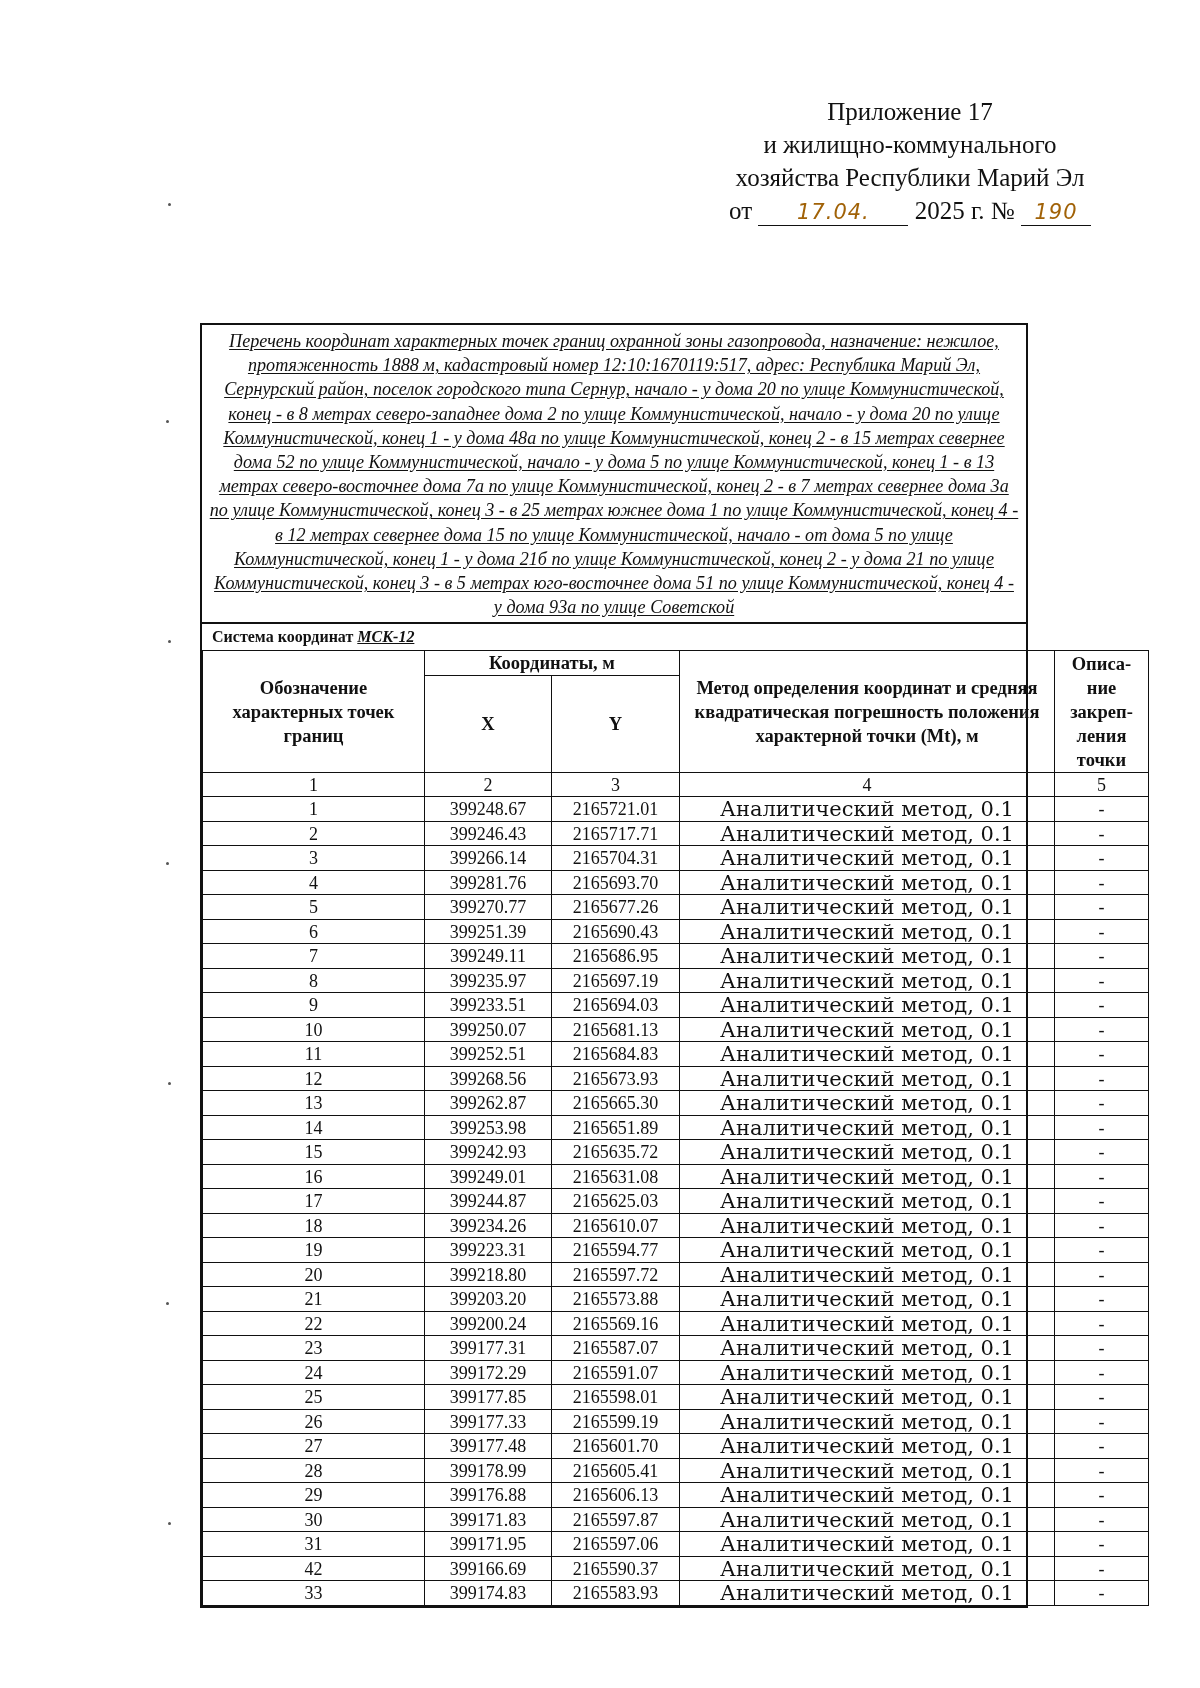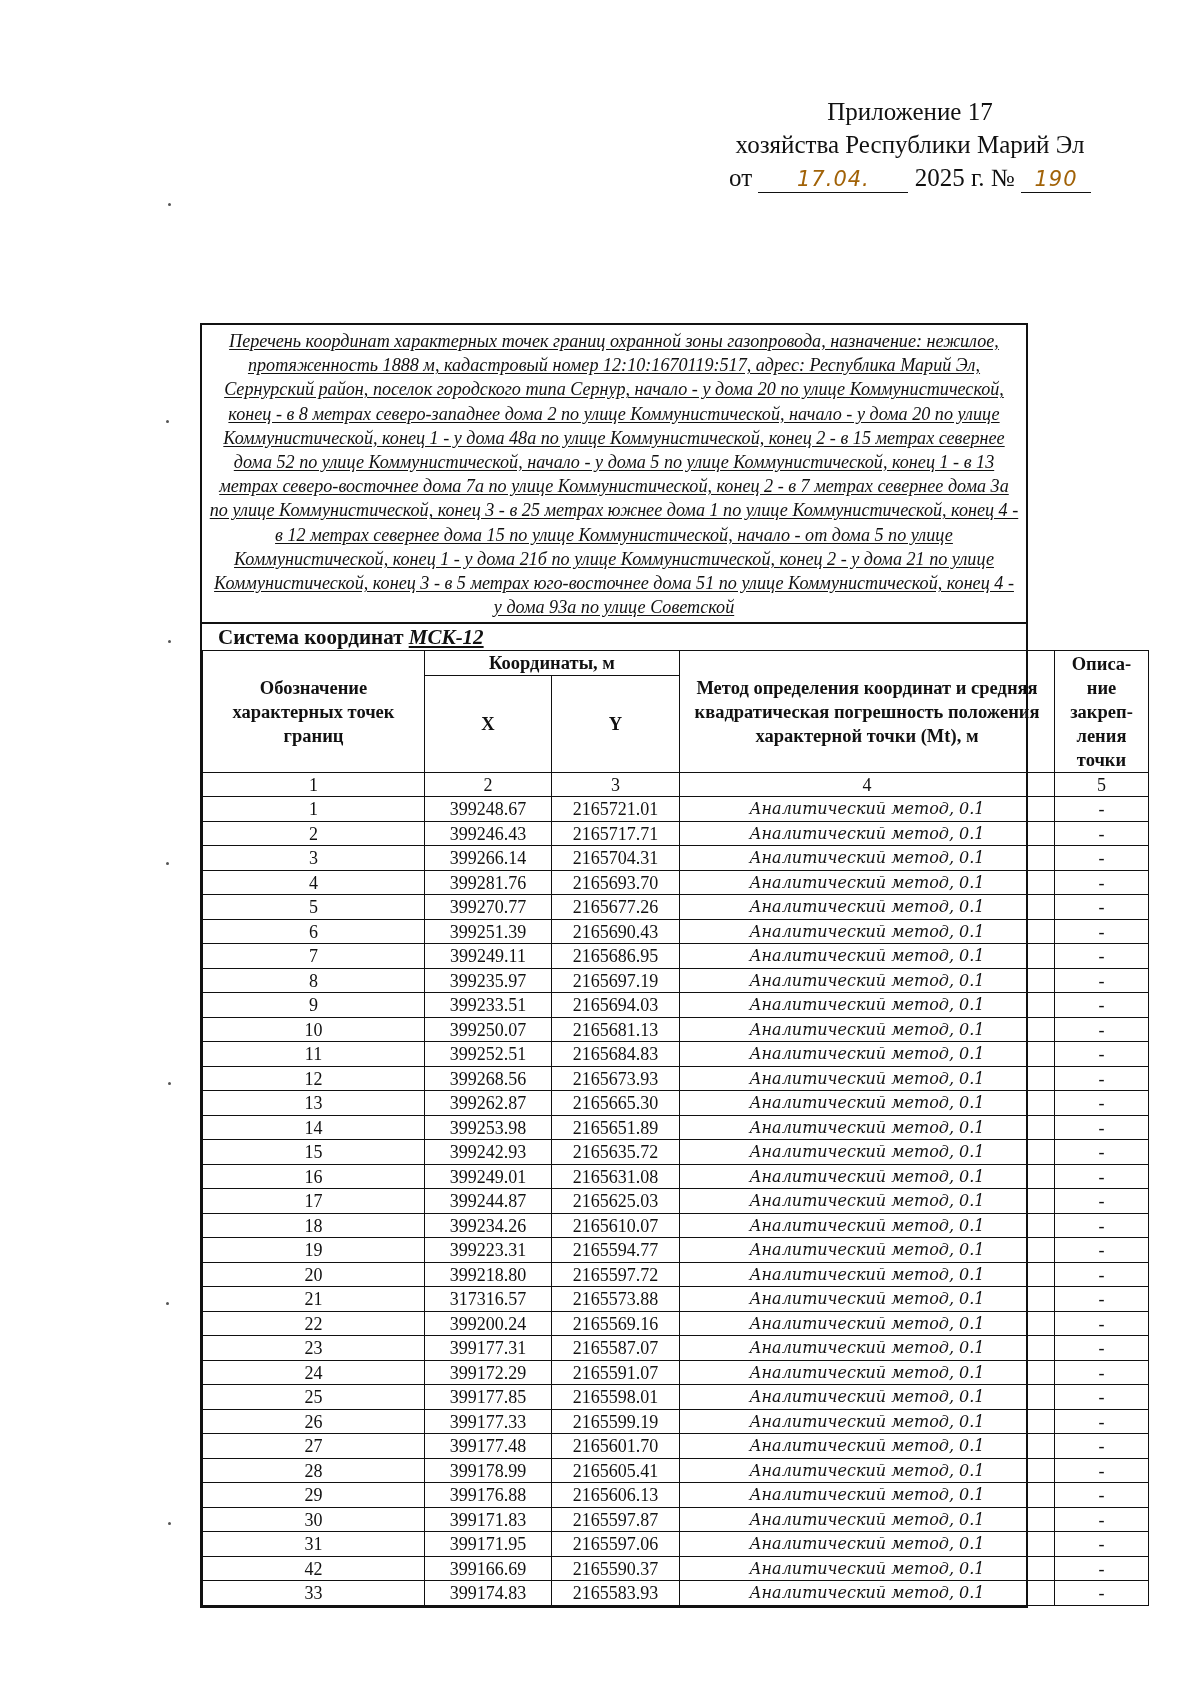--- a/index.html
+++ b/index.html
@@ -26,53 +26,54 @@
     border: 2px solid #111; box-sizing: border-box;
   }
   .description {
     padding: 4px 6px 3px 6px; text-align: center;
     font-style: italic; font-size: 19.5px; line-height: 24.2px;
     text-decoration: underline; text-underline-offset: 2px;
     font-family: "Liberation Serif", serif; transform: scaleX(0.93);
     transform-origin: center top; margin: 0 -30px;
   }
   .coord-system {
-    border-top: 2px solid #111; font-weight: bold; font-size: 21px;
-    padding: 2px 16px; line-height: 22px;
+    border-top: 2px solid #111; font-weight: bold; font-size: 16px;
+    padding: 2px 10px; line-height: 22px;
   }
   .coord-system .cs-value { font-style: italic; text-decoration: underline; }
 
   table.points {
     border-collapse: collapse; width: 100%; table-layout: fixed;
     font-size: 18px;
   }
   table.points td, table.points th {
     border: 1px solid #111; text-align: center; padding: 0; line-height: 22px;
   }
   table.points th { font-weight: bold; font-size: 18.5px; line-height: 24px; }
   table.points tr.body-row td { height: 23.5px; line-height: 22px; }
   table.points tr.num-row td { height: 23px; }
   col.c1 { width: 222px; } col.c2 { width: 127px; } col.c3 { width: 128px; }
   col.c4 { width: 375px; } col.c5 { width: 94px; }
-  .method { font-family: "DejaVu Serif", serif; font-size: 16px; font-style: italic; }
+  .method { font-family: "DejaVu Serif", serif; font-size: 21px; }
   .scan-dot { position: absolute; width: 3px; height: 3px; background: #555; border-radius: 50%; }
 </style>
 </head>
 <body>
 
 <div class="scan-dot" style="left:168px;top:203px;"></div>
 <div class="scan-dot" style="left:166px;top:420px;"></div>
 <div class="scan-dot" style="left:168px;top:640px;"></div>
 <div class="scan-dot" style="left:166px;top:862px;"></div>
 <div class="scan-dot" style="left:168px;top:1082px;"></div>
 <div class="scan-dot" style="left:166px;top:1302px;"></div>
 <div class="scan-dot" style="left:168px;top:1522px;"></div>
 
 <div class="header-block">
   <span class="header-line">Приложение 17</span>
+  <span class="header-line">и жилищно-коммунального</span>
   <span class="header-line">хозяйства Республики Марий Эл</span>
   <span class="date-line">
     <span>от</span>
     <span class="blank date">17.04.</span>
     <span>2025 г. №</span>
     <span class="blank num">190</span>
   </span>
 </div>
 
 <div class="frame">
@@ -244,21 +245,21 @@
         </tr>
         <tr class="body-row">
           <td>20</td>
           <td>399218.80</td>
           <td>2165597.72</td>
           <td class="method">Аналитический метод, 0.1</td>
           <td>-</td>
         </tr>
         <tr class="body-row">
           <td>21</td>
-          <td>317316.57</td>
+          <td>399203.20</td>
           <td>2165573.88</td>
           <td class="method">Аналитический метод, 0.1</td>
           <td>-</td>
         </tr>
         <tr class="body-row">
           <td>22</td>
           <td>399200.24</td>
           <td>2165569.16</td>
           <td class="method">Аналитический метод, 0.1</td>
           <td>-</td>

